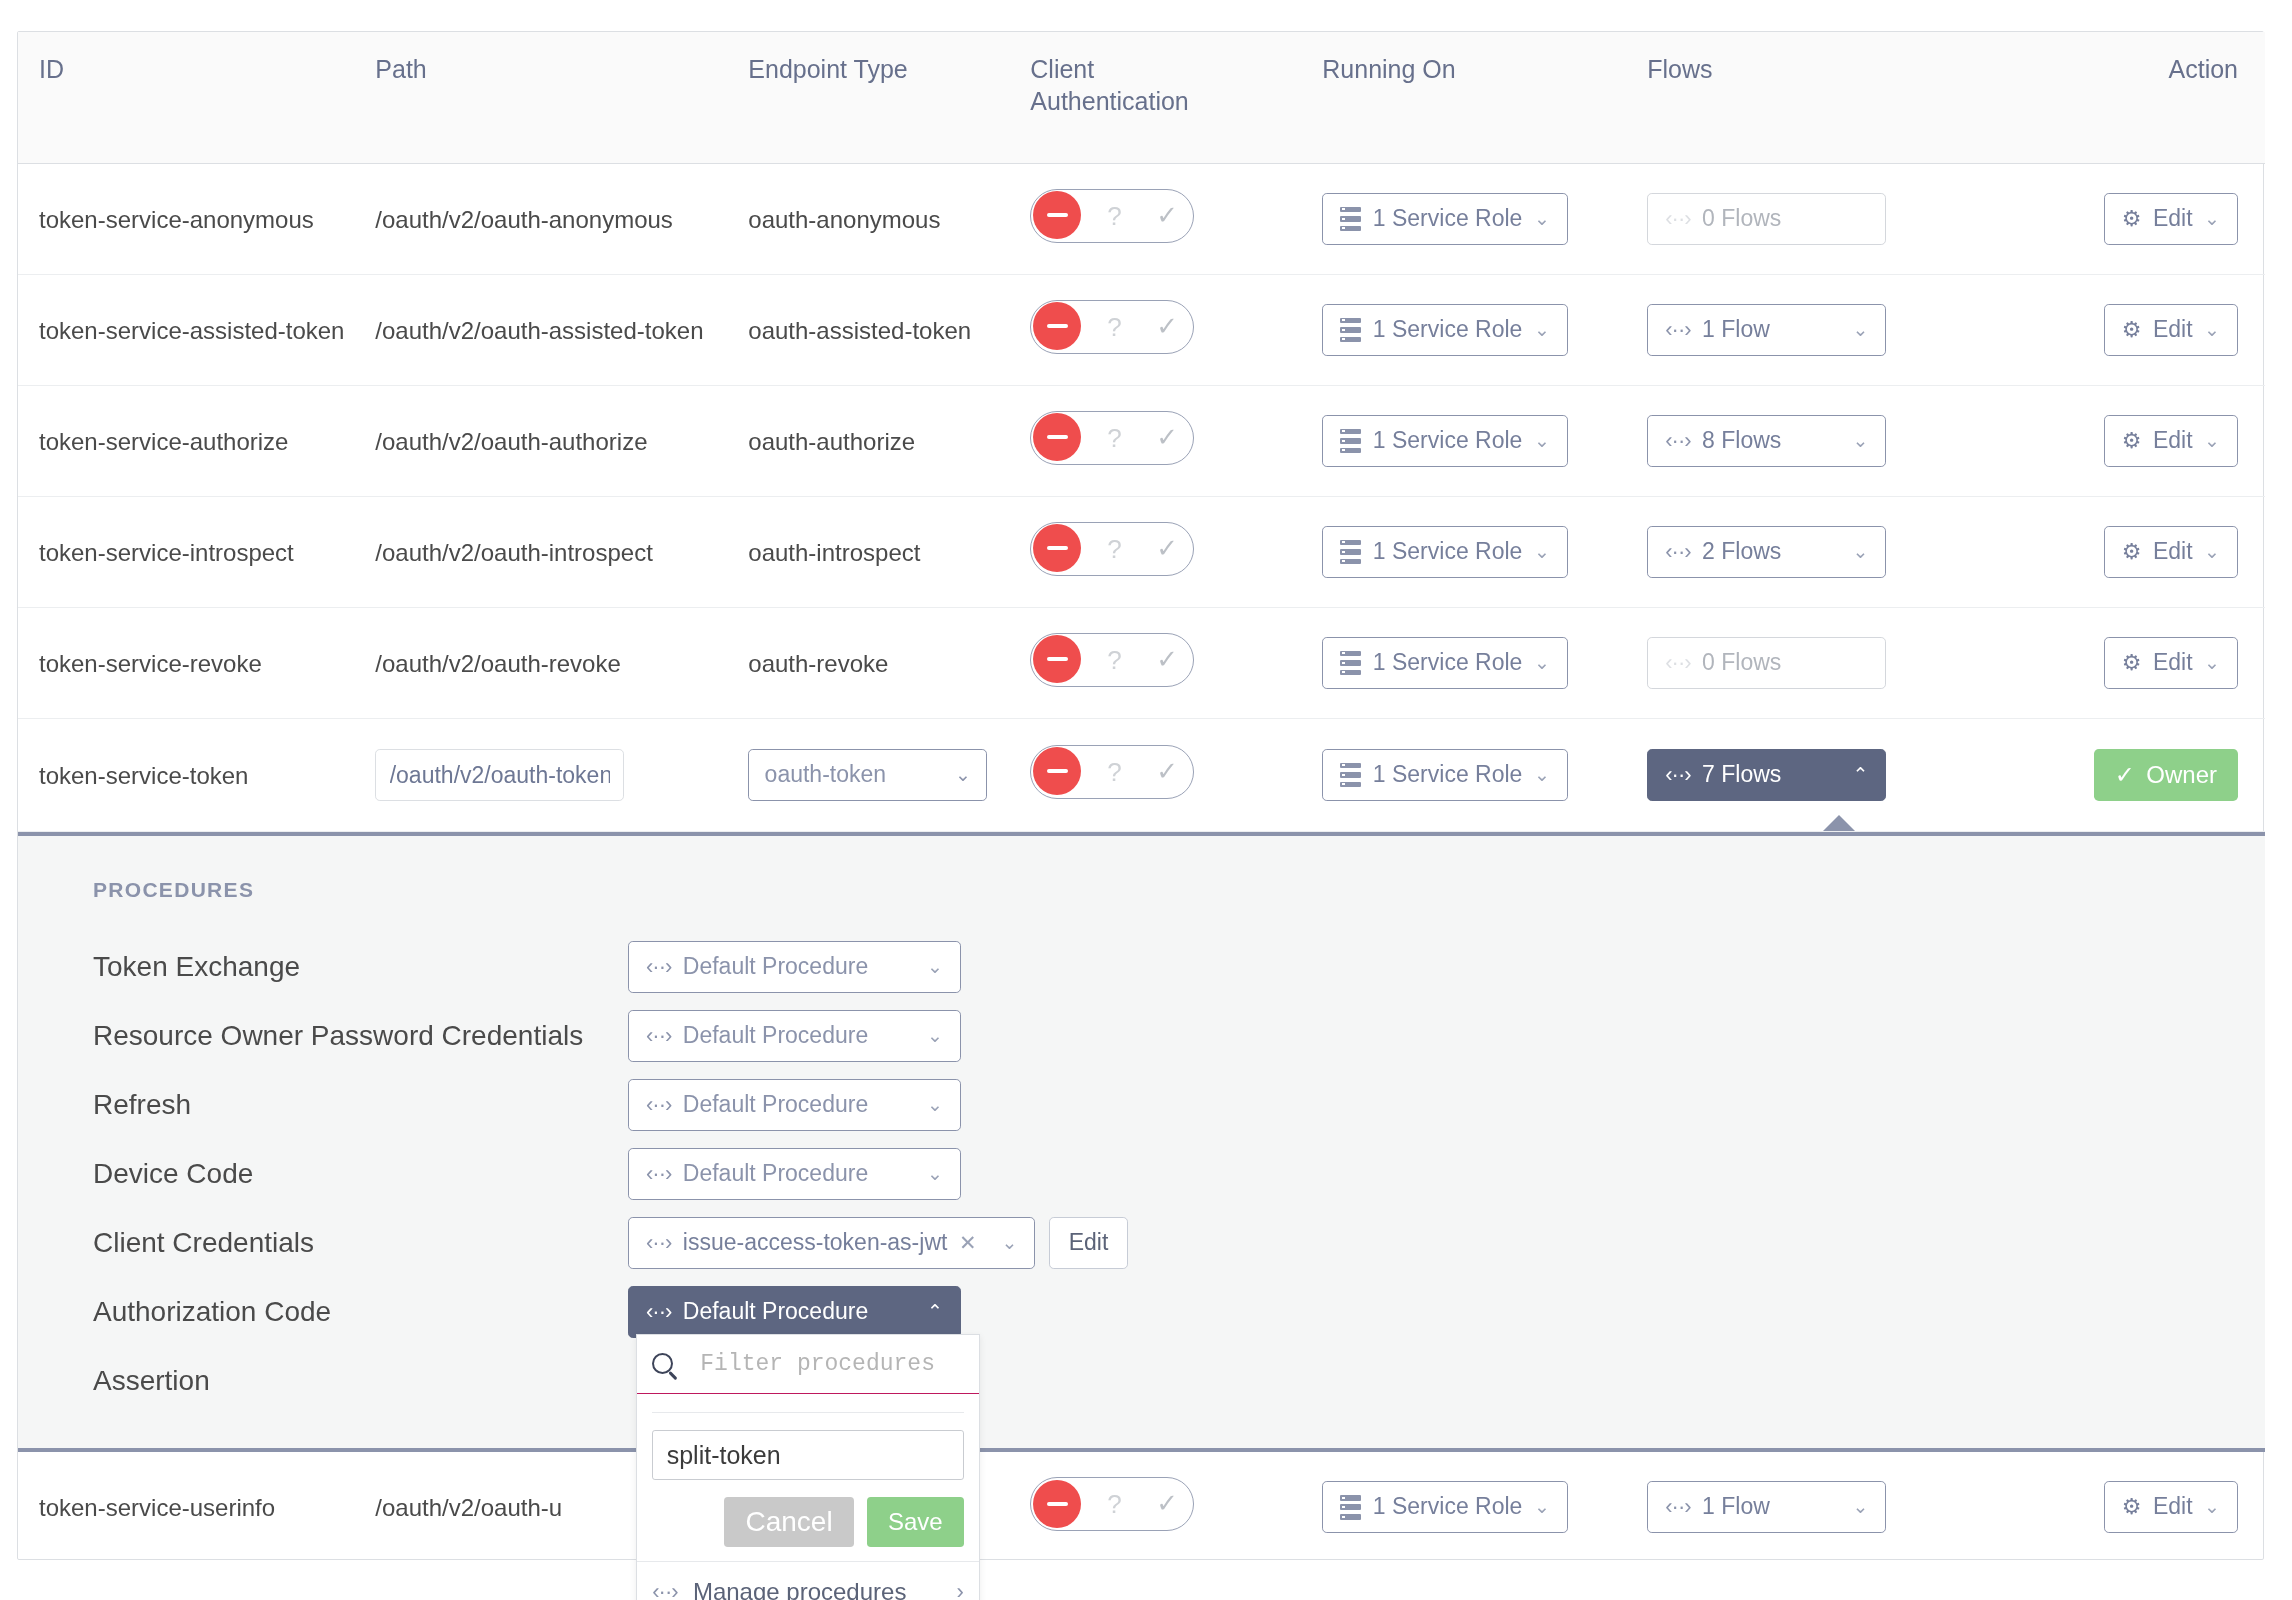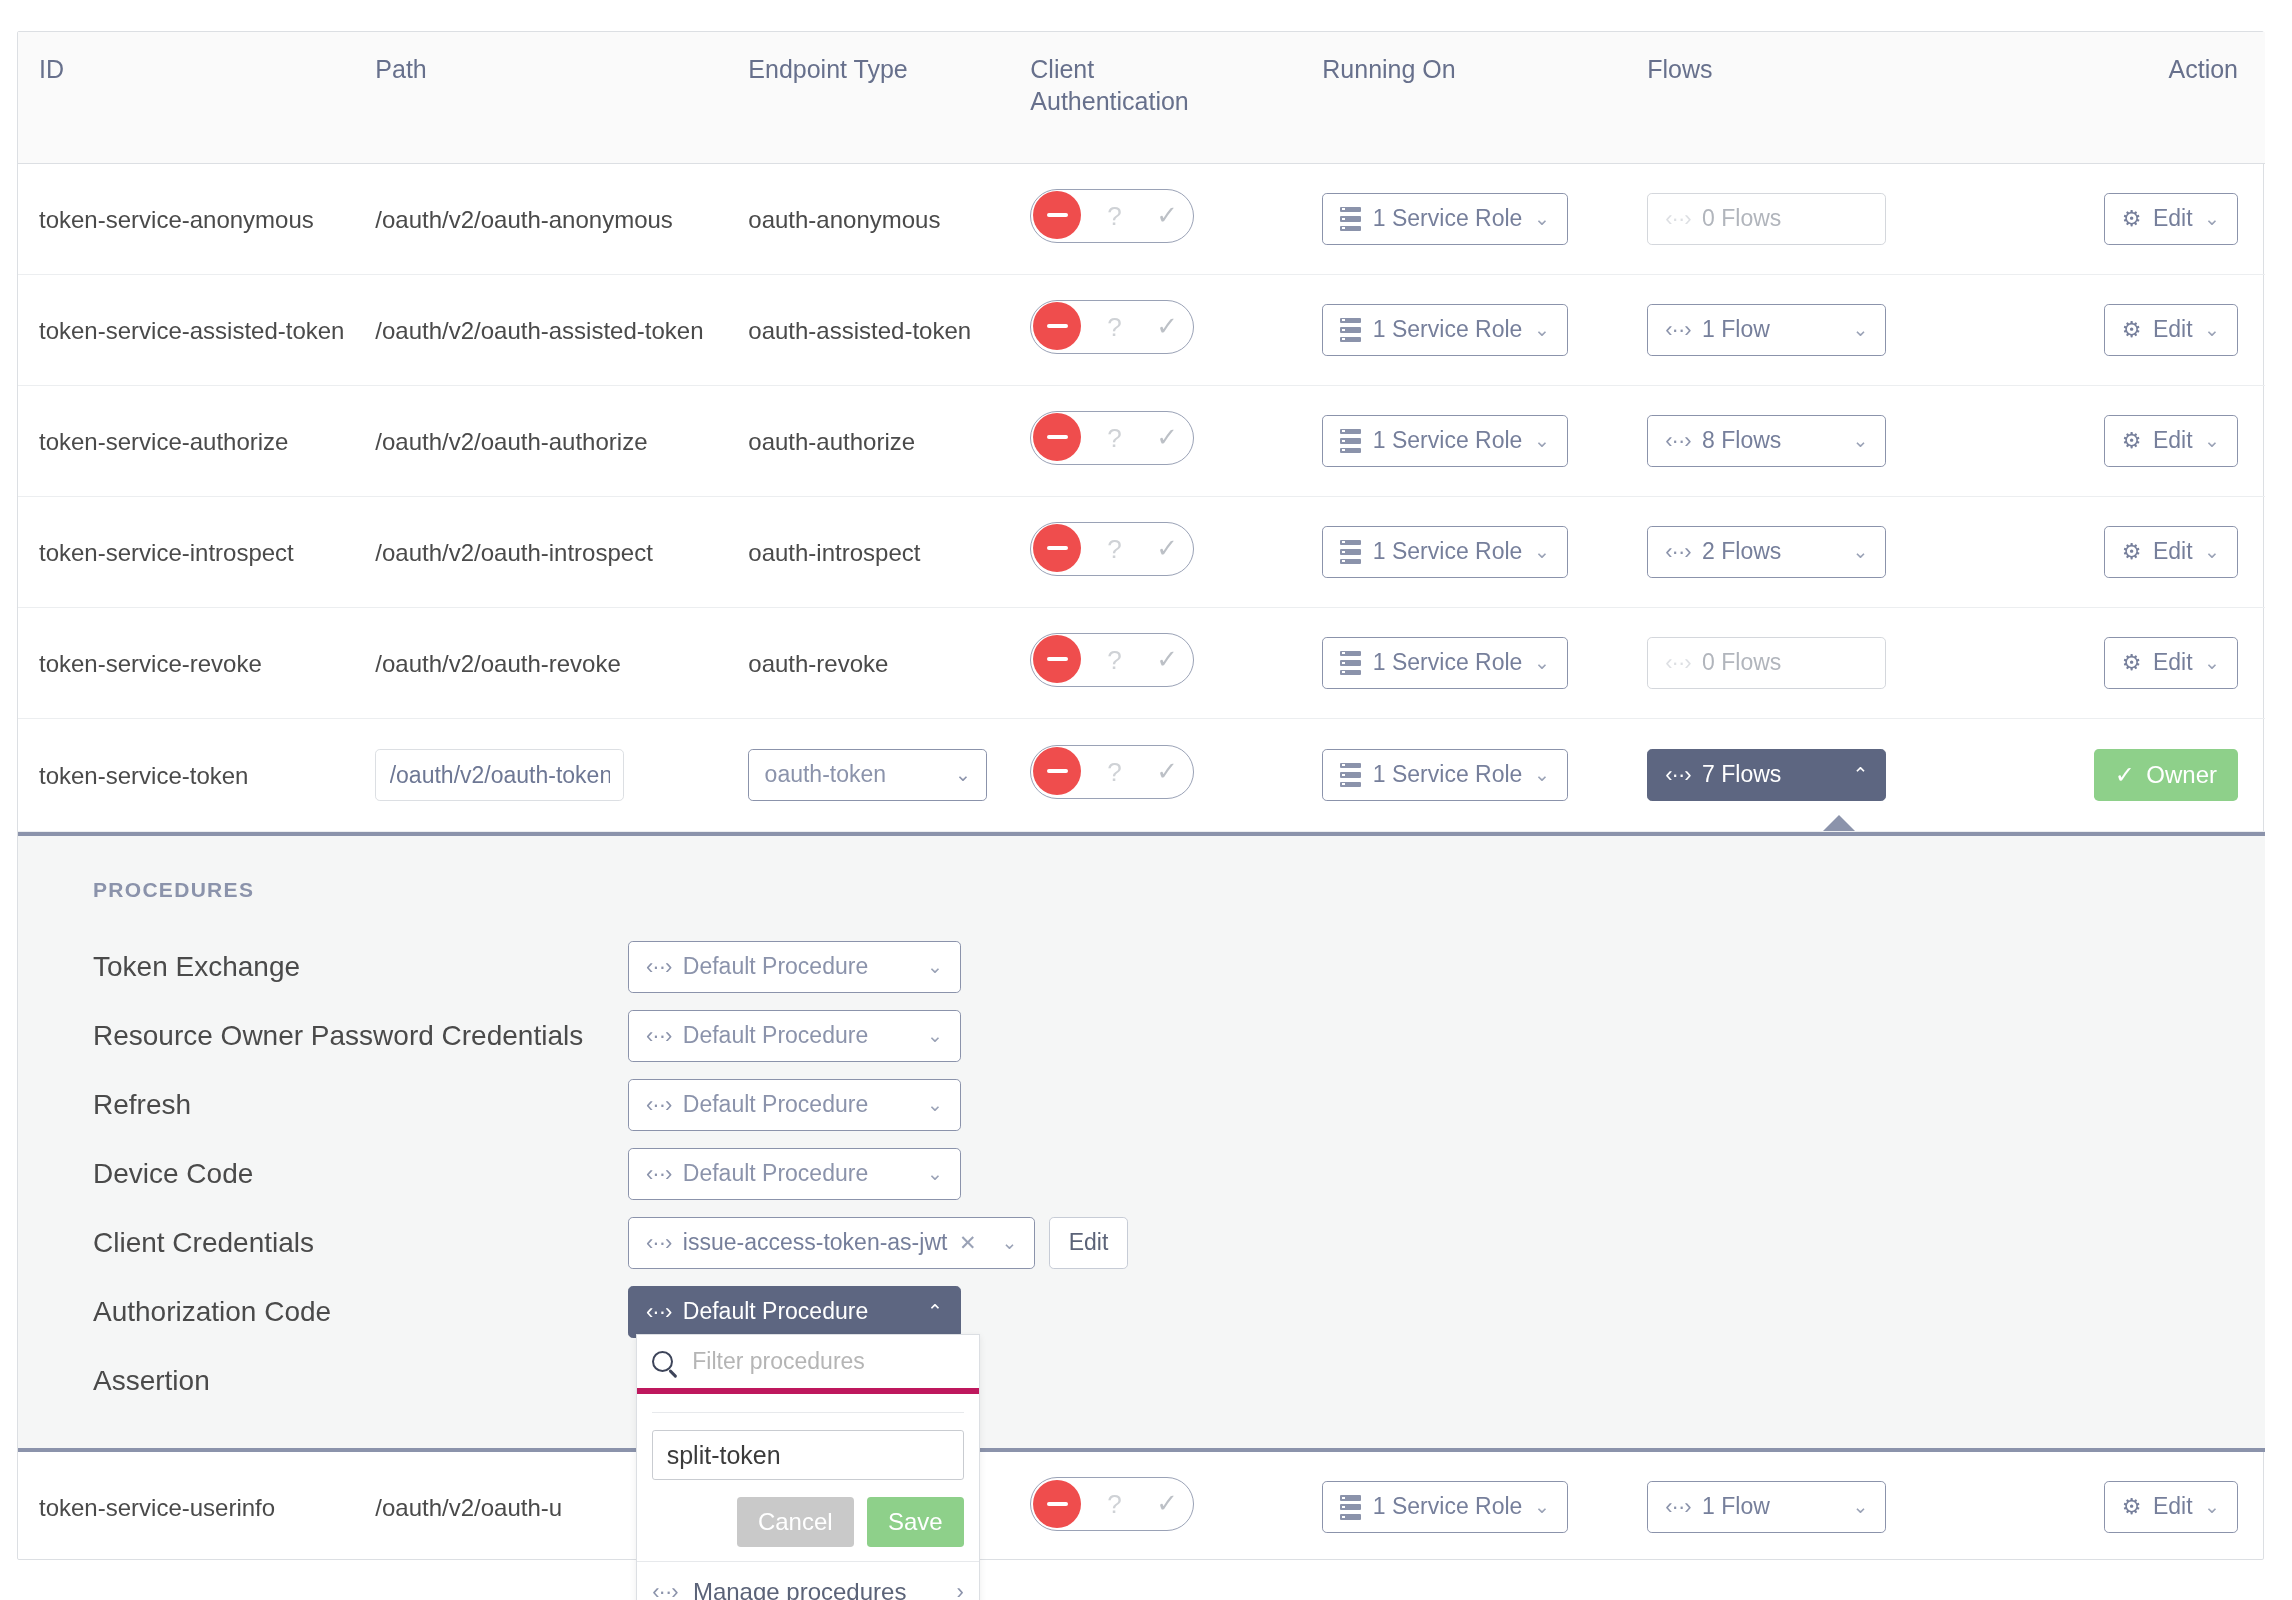--- a/index.html
+++ b/index.html
@@ -205,23 +205,24 @@
   .popover {
     position: absolute;
     left: 618px; top: 1302px;
     width: 344px;
     background: #ffffff;
     border: 1px solid #dcdfe3;
     box-shadow: 0 1.9px 6.7px rgba(0,0,0,.08);
     z-index: 40;
   }
   .pop-search {
-    display: flex; align-items: center; gap: 19px;
+    display: flex; align-items: center; gap: 27px;
     height: 59px; padding: 0 15.3px;
-    border-bottom: 6px solid #be185d;
+    border-bottom: 1px solid #be185d;
+    font-family: Liberation Mono, monospace;
   }
   .mag {
     width: 21px; height: 21px; border: 2.9px solid #3d4459; border-radius: 50%;
     position: relative; flex: none;
   }
   .mag::after {
     content:''; position:absolute; right:-6.7px; bottom:-4.8px;
     width:9.6px; height:2.9px; background:#3d4459; transform:rotate(45deg); border-radius:1.9px;
   }
   .pop-search .ph { color:#b5b5b5; font-size:23px; }
@@ -230,21 +231,21 @@
   .pop-input {
     display:block; width: 100%; height: 50px;
     border: 1px solid #c9ccd1; border-radius: 2.9px;
     background:#fff; color:#3b3b3b; font-size: 25px;
     padding: 0 13.4px;
     font-family:"Liberation Sans", sans-serif;
   }
   .pop-actions { display:flex; justify-content:flex-end; gap: 13.4px; margin-top: 17px; }
   .btn-cancel {
     height: 50px; padding: 0 21px; border:none; border-radius:3.8px;
-    background:#c9c9c9; color:#fff; font-size:24px;
+    background:#c9c9c9; color:#fff; font-size:28px;
     font-family:"Liberation Sans", sans-serif;
   }
   .btn-save {
     height: 50px; padding: 8px 21px; border:none; border-radius:3.8px;
     background:#8ed08a; color:#fff; font-size:24px;
     font-family:"Liberation Sans", sans-serif;
   }
   .pop-foot {
     display:flex; align-items:center; gap:15.3px;
     height: 61px; padding: 0 15.3px;

